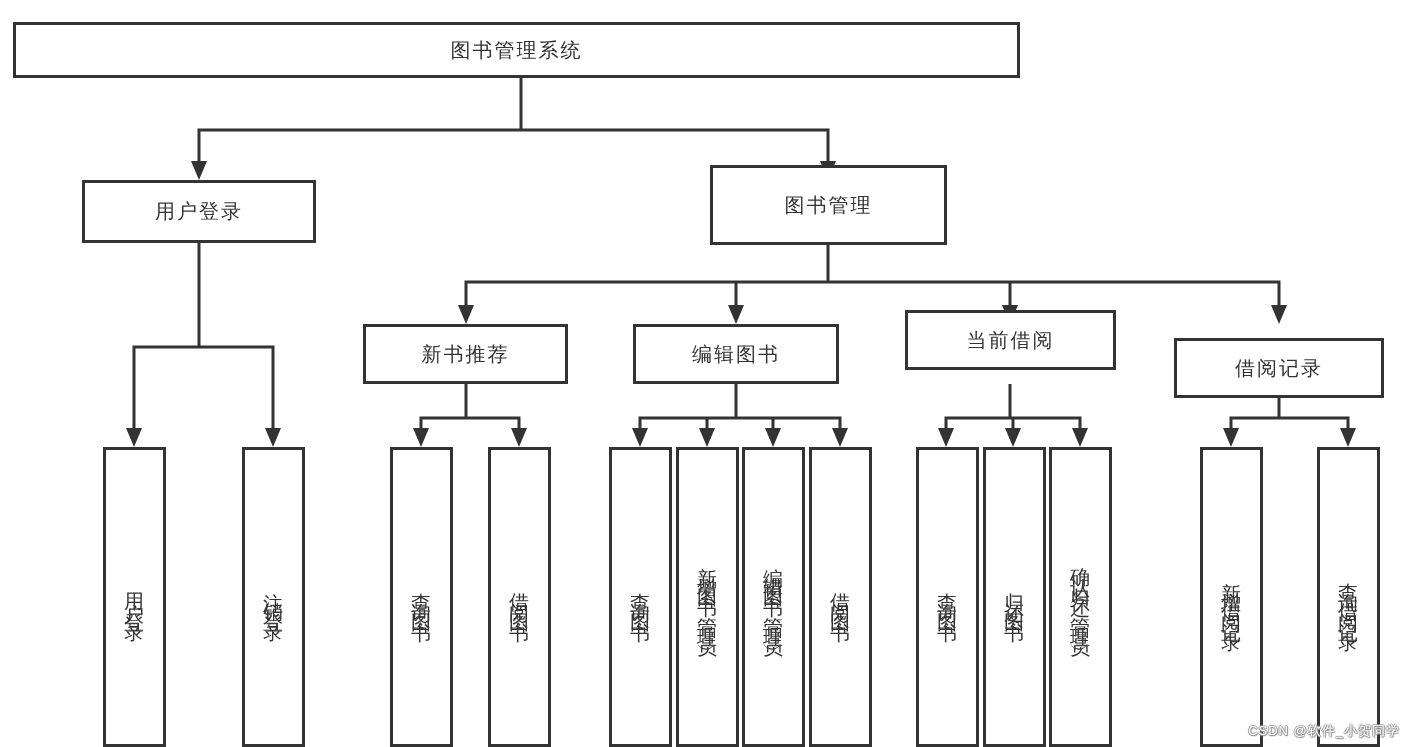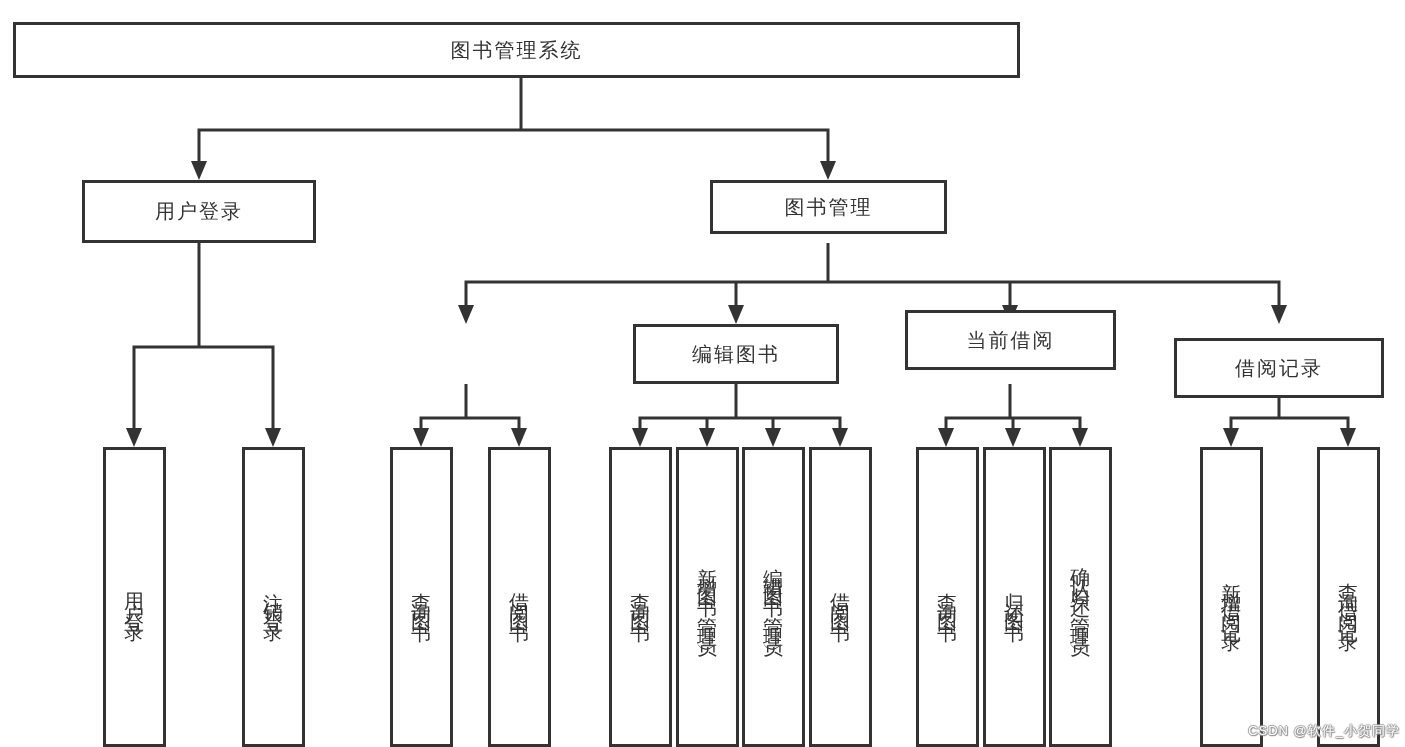--- a/index.html
+++ b/index.html
@@ -111,24 +111,27 @@
     </g>
   </svg>
 
   <div class="node hnode" style="left:13px;top:12px;width:1007px;height:56px">
     <span>图书管理系统</span>
   </div>
 
   <div class="node hnode" style="left:82px;top:170px;width:234px;height:63px">
     <span>用户登录</span>
   </div>
-  <div class="node hnode" style="left:710px;top:170px;width:237px;height:54px">
+  <div class="node hnode" style="left:710px;top:155px;width:237px;height:80px">
     <span>图书管理</span>
   </div>
 
+  <div class="node hnode" style="left:363px;top:314px;width:205px;height:60px">
+    <span>新书推荐</span>
+  </div>
   <div class="node hnode" style="left:633px;top:314px;width:206px;height:60px">
     <span>编辑图书</span>
   </div>
   <div class="node hnode" style="left:905px;top:300px;width:211px;height:60px">
     <span>当前借阅</span>
   </div>
   <div class="node hnode" style="left:1174px;top:328px;width:210px;height:60px">
     <span>借阅记录</span>
   </div>
 

